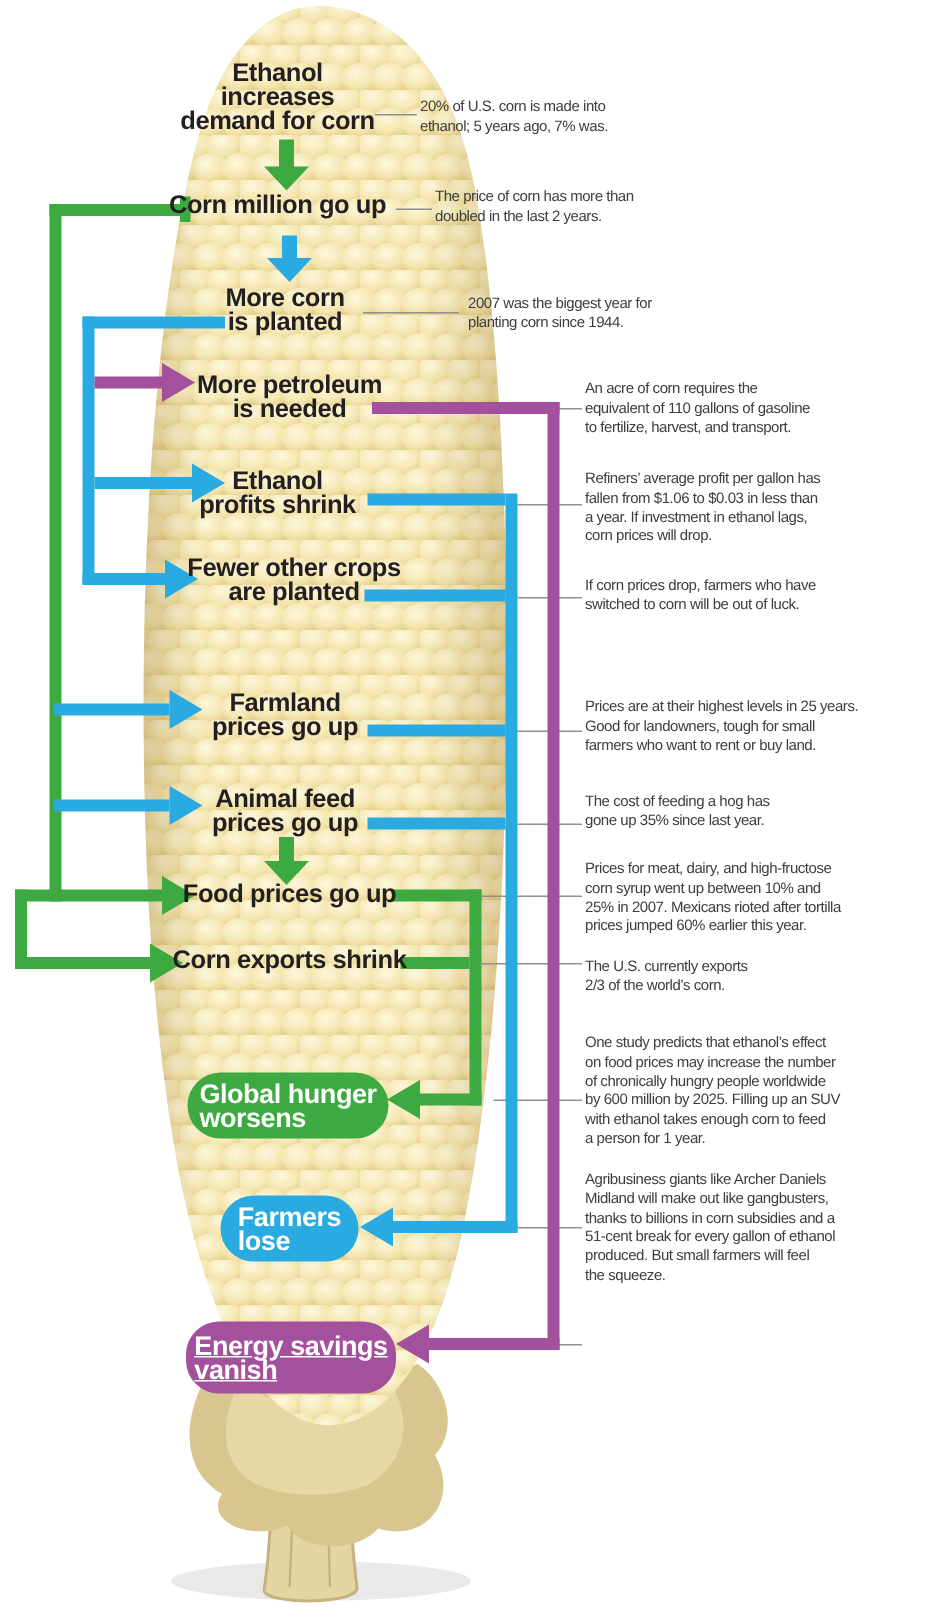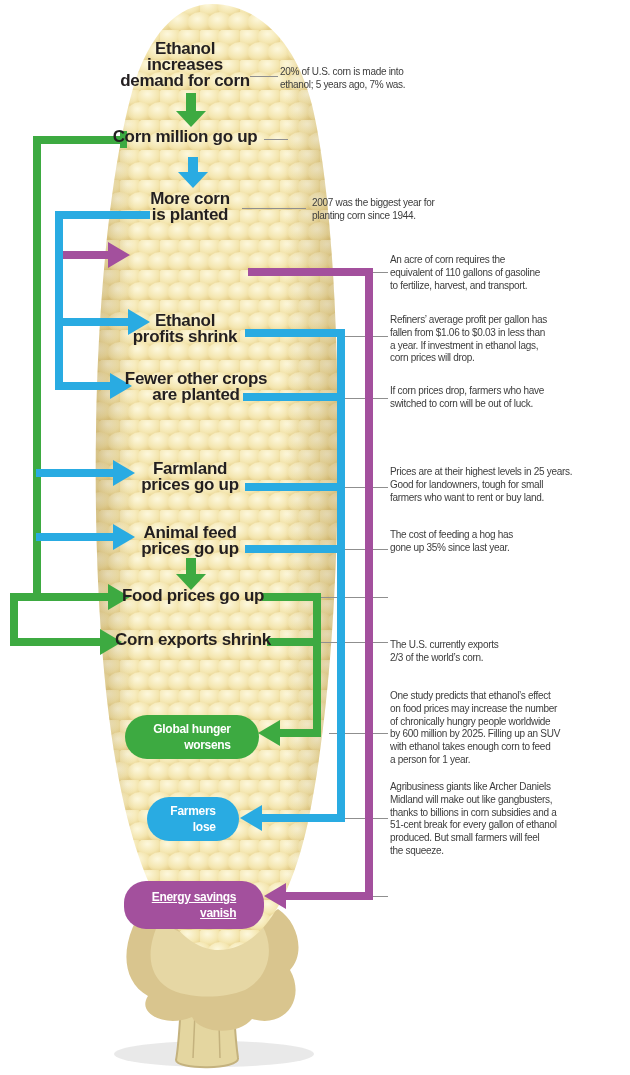--- a/index.html
+++ b/index.html
@@ -30,21 +30,21 @@
   .label{
     position:absolute;z-index:5;color:#231f20;font-weight:bold;font-size:17px;
     line-height:16px;text-align:center;white-space:pre;letter-spacing:-0.3px;
   }
   .note{
     position:absolute;z-index:5;color:#3d3d3d;font-size:10px;line-height:12.8px;
     white-space:pre;letter-spacing:-0.3px;
   }
   .pill{
     position:absolute;z-index:5;border-radius:22px;color:#fff;font-weight:bold;
-    font-size:12px;line-height:16px;text-align:right;white-space:pre;
+    font-size:18px;line-height:16px;text-align:left;white-space:pre;
     display:flex;align-items:center;justify-content:center;letter-spacing:-0.3px;
   }
   .pill.green{background:#3daa41;}
   .pill.blue{background:#29abe2;}
   .pill.purple{background:#a3509d;}
 </style>
 </head>
 <body>
 
 <div id="canvas">
@@ -156,56 +156,64 @@
   <div class="vline c-purple" style="left:365px;top:268px;height:632px;"></div>
   <div class="hline c-purple" style="left:286px;top:892px;width:87px;"></div>
   <div class="head head-l p" style="left:264px;top:883px;"></div>
 
   <div class="label" style="left:110px;top:41px;width:150px;">Ethanol
 increases
 demand for corn</div>
   <div class="label" style="left:105px;top:129px;width:160px;">Corn million go up</div>
   <div class="label" style="left:115px;top:191px;width:150px;">More corn
 is planted</div>
+  <div class="label" style="left:118px;top:249px;width:150px;">More petroleum
+is needed</div>
   <div class="label" style="left:110px;top:313px;width:150px;">Ethanol
 profits shrink</div>
   <div class="label" style="left:121px;top:371px;width:150px;">Fewer other crops
 are planted</div>
   <div class="label" style="left:115px;top:461px;width:150px;">Farmland
 prices go up</div>
   <div class="label" style="left:115px;top:525px;width:150px;">Animal feed
 prices go up</div>
   <div class="label" style="left:113px;top:588px;width:160px;">Food prices go up</div>
   <div class="label" style="left:113px;top:632px;width:160px;">Corn exports shrink</div>
 
   <div class="pill green" style="left:125px;top:715px;width:134px;height:44px;">Global hunger
 worsens</div>
   <div class="pill blue" style="left:147px;top:797px;width:92px;height:44px;">Farmers
 lose</div>
   <div class="pill purple" style="left:124px;top:881px;width:140px;height:48px;text-decoration:underline;">Energy savings
 vanish</div>
 
   <div class="note" style="left:280px;top:66px;">20% of U.S. corn is made into
 ethanol; 5 years ago, 7% was.</div>
+  <div class="note" style="left:290px;top:126px;">The price of corn has more than
+doubled in the last 2 years.</div>
   <div class="note" style="left:312px;top:197px;">2007 was the biggest year for
 planting corn since 1944.</div>
   <div class="note" style="left:390px;top:254px;">An acre of corn requires the
 equivalent of 110 gallons of gasoline
 to fertilize, harvest, and transport.</div>
   <div class="note" style="left:390px;top:314px;">Refiners’ average profit per gallon has
 fallen from $1.06 to $0.03 in less than
 a year. If investment in ethanol lags,
 corn prices will drop.</div>
   <div class="note" style="left:390px;top:385px;">If corn prices drop, farmers who have
 switched to corn will be out of luck.</div>
   <div class="note" style="left:390px;top:466px;">Prices are at their highest levels in 25 years.
 Good for landowners, tough for small
 farmers who want to rent or buy land.</div>
   <div class="note" style="left:390px;top:529px;">The cost of feeding a hog has
 gone up 35% since last year.</div>
+  <div class="note" style="left:390px;top:574px;">Prices for meat, dairy, and high-fructose
+corn syrup went up between 10% and
+25% in 2007. Mexicans rioted after tortilla
+prices jumped 60% earlier this year.</div>
   <div class="note" style="left:390px;top:639px;">The U.S. currently exports
 2/3 of the world’s corn.</div>
   <div class="note" style="left:390px;top:690px;">One study predicts that ethanol’s effect
 on food prices may increase the number
 of chronically hungry people worldwide
 by 600 million by 2025. Filling up an SUV
 with ethanol takes enough corn to feed
 a person for 1 year.</div>
   <div class="note" style="left:390px;top:781px;">Agribusiness giants like Archer Daniels
 Midland will make out like gangbusters,

